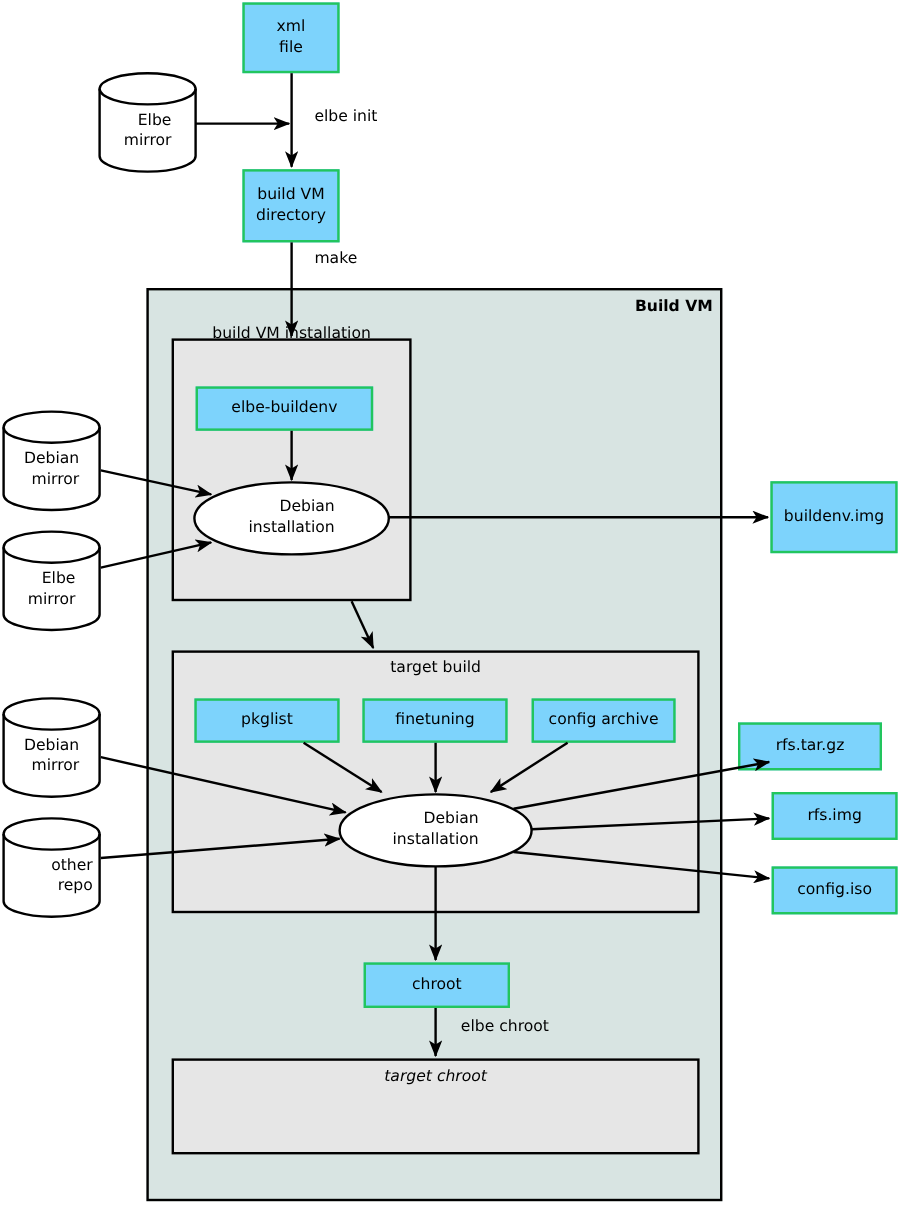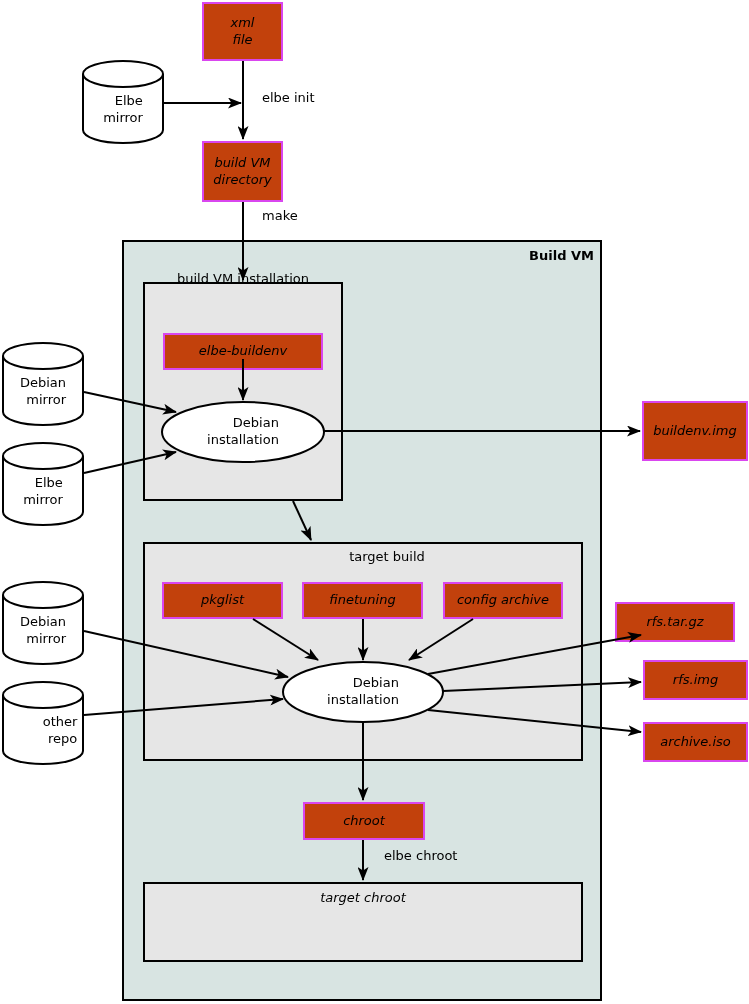--- a/index.html
+++ b/index.html
@@ -5,23 +5,23 @@
   html,body { margin:0; padding:0; background:#ffffff; }
   .canvas {
     position:relative; width:749px; height:1004px; overflow:hidden;
     background:#ffffff; color:#000;
     font-family:"DejaVu Sans","Liberation Sans",sans-serif;
     font-size:13px; line-height:1.3;
   }
   .region { position:absolute; box-sizing:border-box; border:2px solid #000; z-index:1; }
   .region.inner { z-index:2; border-width:2px; }
   .nodebox {
-    position:absolute; box-sizing:border-box; border:2px solid #d946ef; background:#c2410c;
+    position:absolute; box-sizing:border-box; border:2px solid #22c55e; background:#7dd3fc;
     display:flex; align-items:center; justify-content:center; text-align:center;
-    white-space:pre-line; z-index:3;font-style:italic;
+    white-space:pre-line; z-index:3;
   }
   svg.layer { position:absolute; left:0; top:0; z-index:5; pointer-events:none; }
   .lbl { position:absolute; z-index:10; white-space:pre-line; }
   .lbl.center { display:flex; align-items:center; justify-content:center; text-align:right; }
   .lbl.bold { font-weight:bold; }
   .lbl.right { text-align:right; }
 </style>
 </head>
 <body>
 
@@ -83,33 +83,33 @@
       <line x1="428" y1="710" x2="641" y2="732" marker-end="url(#arrow)"></line>
       <line x1="363" y1="722" x2="363" y2="800" marker-end="url(#arrow)"></line>
       <line x1="363" y1="840" x2="363" y2="880" marker-end="url(#arrow)"></line>
     </g>
   </svg>
 
   <div class="nodebox" style="left:202px; top:2px; width:81px; height:59px;">xml
 file</div>
   <div class="nodebox" style="left:202px; top:141px; width:81px; height:61px;">build VM
 directory</div>
-  <div class="nodebox" style="left:163px; top:322px; width:160px; height:37px;margin-top:11px;">elbe-buildenv</div>
+  <div class="nodebox" style="left:163px; top:322px; width:148px; height:37px;">elbe-buildenv</div>
   <div class="nodebox" style="left:642px; top:401px; width:106px; height:60px;">buildenv.img</div>
   <div class="nodebox" style="left:302px; top:582px; width:121px; height:37px;">finetuning</div>
   <div class="nodebox" style="left:162px; top:582px; width:121px; height:37px;">pkglist</div>
   <div class="nodebox" style="left:443px; top:582px; width:120px; height:37px;">config archive</div>
   <div class="nodebox" style="left:615px; top:602px; width:120px; height:40px;">rfs.tar.gz</div>
   <div class="nodebox" style="left:643px; top:660px; width:105px; height:40px;">rfs.img</div>
-  <div class="nodebox" style="left:643px; top:722px; width:105px; height:40px;">archive.iso</div>
+  <div class="nodebox" style="left:643px; top:722px; width:105px; height:40px;">config.iso</div>
   <div class="nodebox" style="left:303px; top:802px; width:122px; height:38px;">chroot</div>
 
   <div class="lbl bold right" style="left:420px; top:248px; width:174px;">Build VM</div>
   <div class="lbl center" style="left:143px; top:271px; width:200px;">build VM installation</div>
-  <div class="lbl center" style="left:143px; top:549px; width:440px;padding-left:24px;">target build</div>
+  <div class="lbl center" style="left:143px; top:549px; width:440px;">target build</div>
   <div class="lbl center" style="left:143px; top:890px; width:440px;font-style:italic;">target chroot</div>
 
   <div class="lbl center" style="left:163px; top:406px; width:160px; height:52px;">Debian
 installation</div>
   <div class="lbl center" style="left:283px; top:666px; width:160px; height:52px;">Debian
 installation</div>
 
   <div class="lbl center" style="left:83px; top:84px; width:80px; height:52px;">Elbe
 mirror</div>
   <div class="lbl center" style="left:3px; top:366px; width:80px; height:52px;">Debian

